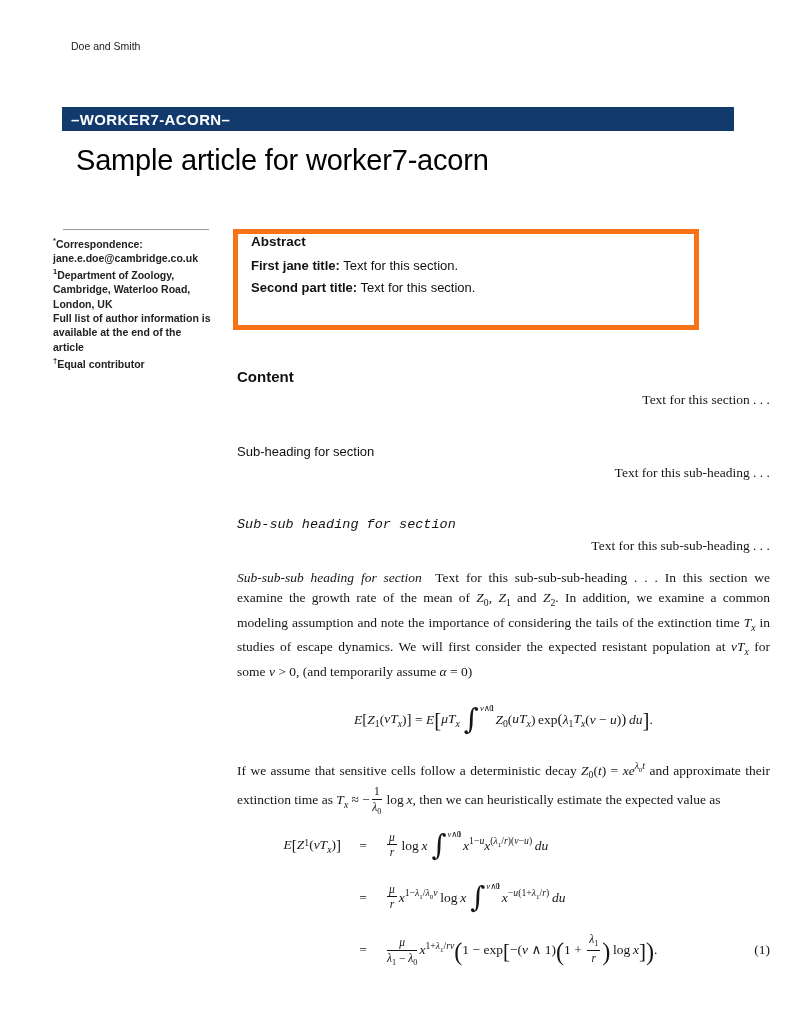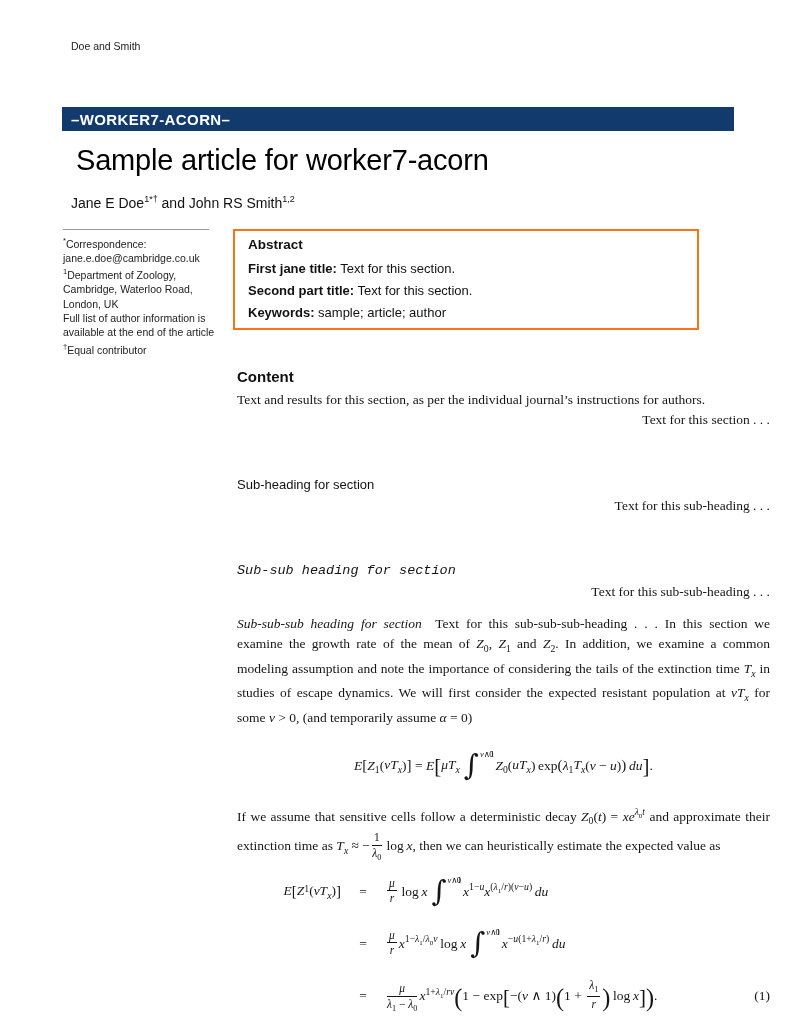--- a/index.html
+++ b/index.html
@@ -12,38 +12,38 @@
   .banner { position: absolute; left: 62px; top: 107px; width: 672px; height: 24px;
             background: #123a6d; color: #fff; display: flex; align-items: center; }
   .banner .banner-label { font-size: 15px; font-weight: bold; letter-spacing: 0.4px; padding-left: 9px; }
 
   .title { position: absolute; left: 70px; top: 144px; font-size: 29px; font-weight: normal;
            color: #000; letter-spacing: -0.2px; margin-left: 6px; }
   .authors { position: absolute; left: 71px; top: 194px; font-size: 14px; color: #111; }
   .authors sup { font-size: 9px; }
 
   .margin-rule { position: absolute; left: 63px; top: 229px; width: 146px; border-top: 1px solid #9b9b9b; }
-  .margin-notes { position: absolute; left: 63px; top: 234px; width: 158px;
-                  font-size: 10.5px; line-height: 14.4px; color: #222; }
+  .margin-notes { position: absolute; left: 53px; top: 234px; width: 158px;
+                  font-size: 10.5px; line-height: 14.4px; color: #222; font-weight: bold; }
   .margin-notes sup { font-size: 7.5px; }
 
   .abstract { position: absolute; left: 233px; top: 229px; width: 466px; height: 101px;
-              border: 2px solid #f97316; padding: 6px 13px; }
+              border: 5px solid #f97316; padding: 0 13px; }
   .abs-h { font-size: 13.5px; font-weight: bold; margin-bottom: 9px; color: #111; }
   .abs-line { font-size: 13px; margin-bottom: 7px; color: #111; }
 
   .main { position: absolute; left: 237px; top: 360px; width: 533px; }
   .h-large { font-size: 15px; font-weight: bold; color: #111; margin-bottom: 5px; margin-top: 8px; }
   .h-sub { font-size: 13px; font-weight: normal; color: #111; margin-bottom: 4px; }
   .h-subsub { font-family: Liberation Mono, monospace; font-style: italic; font-weight: normal;
               font-size: 13.5px; color: #151515; margin-bottom: 4px; }
   .serif { font-family: "Liberation Serif", serif; font-size: 13.5px; line-height: 20px; color: #151515; text-align: right; }
   .just { text-align: justify; }
   .sp1 { margin-top: 26px; }
-  .sp2 { margin-top: 47px; }
+  .sp2 { margin-top: 34px; }
   .sp3 { margin-top: 12px; }
 
   .math { font-family: "Liberation Serif", serif; font-size: 13.5px; color: #151515; }
   .math sup, .serif sup { font-size: 0.72em; text-align: center; }
   .math sub, .serif sub { font-size: 0.72em; }
 
   .eq-display { display: flex; justify-content: center; align-items: center; margin: 14px 0 12px; min-height: 48px; }
 
   .int { display: inline-flex; align-items: center; vertical-align: middle; margin: 0 2px 0 4px; }
   .isym { font-size: 29px; line-height: 1; font-family: "DejaVu Serif", serif; transform: translateY(-1px); }
@@ -72,45 +72,42 @@
 <div class="page">
 
   <div class="running-head">Doe and Smith</div>
 
   <div class="banner" style="background: rgb(18, 58, 109); color: rgb(255, 255, 255);">
     <span class="banner-label">–WORKER7-ACORN–</span>
   </div>
 
   <h1 class="title">Sample article for worker7-acorn</h1>
 
-  <div class="authors">Jane E Doe<sup>1*†</sup> and John RS Smith<sup>1,2</sup></div>
 
   <div class="margin-rule"></div>
 
   <div class="margin-notes">
     <div><sup>*</sup>Correspondence:</div>
     <div>jane.e.doe@cambridge.co.uk</div>
     <div><sup>1</sup>Department of Zoology,</div>
     <div>Cambridge, Waterloo Road,</div>
     <div>London, UK</div>
     <div>Full list of author information is</div>
     <div>available at the end of the article</div>
     <div><sup>†</sup>Equal contributor</div>
   </div>
 
   <div class="abstract">
     <div class="abs-h">Abstract</div>
     <div class="abs-line"><b>First jane title:</b><span> Text for this section.</span></div>
     <div class="abs-line"><b>Second part title:</b><span> Text for this section.</span></div>
-    <div class="abs-line"><b>Keywords:</b><span> sample; article; author</span></div>
   </div>
 
   <div class="main">
     <h3 class="h-large">Content</h3>
-    <p class="serif just">Text and results for this section, as per the individual journal’s instructions for authors.</p>
 
     <p class="serif">Text for this section . . .</p>
 
     <h4 class="h-sub sp2">Sub-heading for section</h4>
     <p class="serif">Text for this sub-heading . . .</p>
 
     <h4 class="h-subsub sp2">Sub-sub heading for section</h4>
     <p class="serif">Text for this sub-sub-heading . . .</p>
 
     <p class="serif just sp3"><i>Sub-sub-sub heading for section</i> Text for this sub-sub-sub-heading . . . In this section we examine the growth rate of the mean of <i>Z</i><sub>0</sub>, <i>Z</i><sub>1</sub> and <i>Z</i><sub>2</sub>. In addition, we examine a common modeling assumption and note the importance of considering the tails of the extinction time <i>T<sub>x</sub></i> in studies of escape dynamics. We will first consider the expected resistant population at <i>vT<sub>x</sub></i> for some <i>v</i> &gt; 0, (and temporarily assume <i>α</i> = 0)</p>

